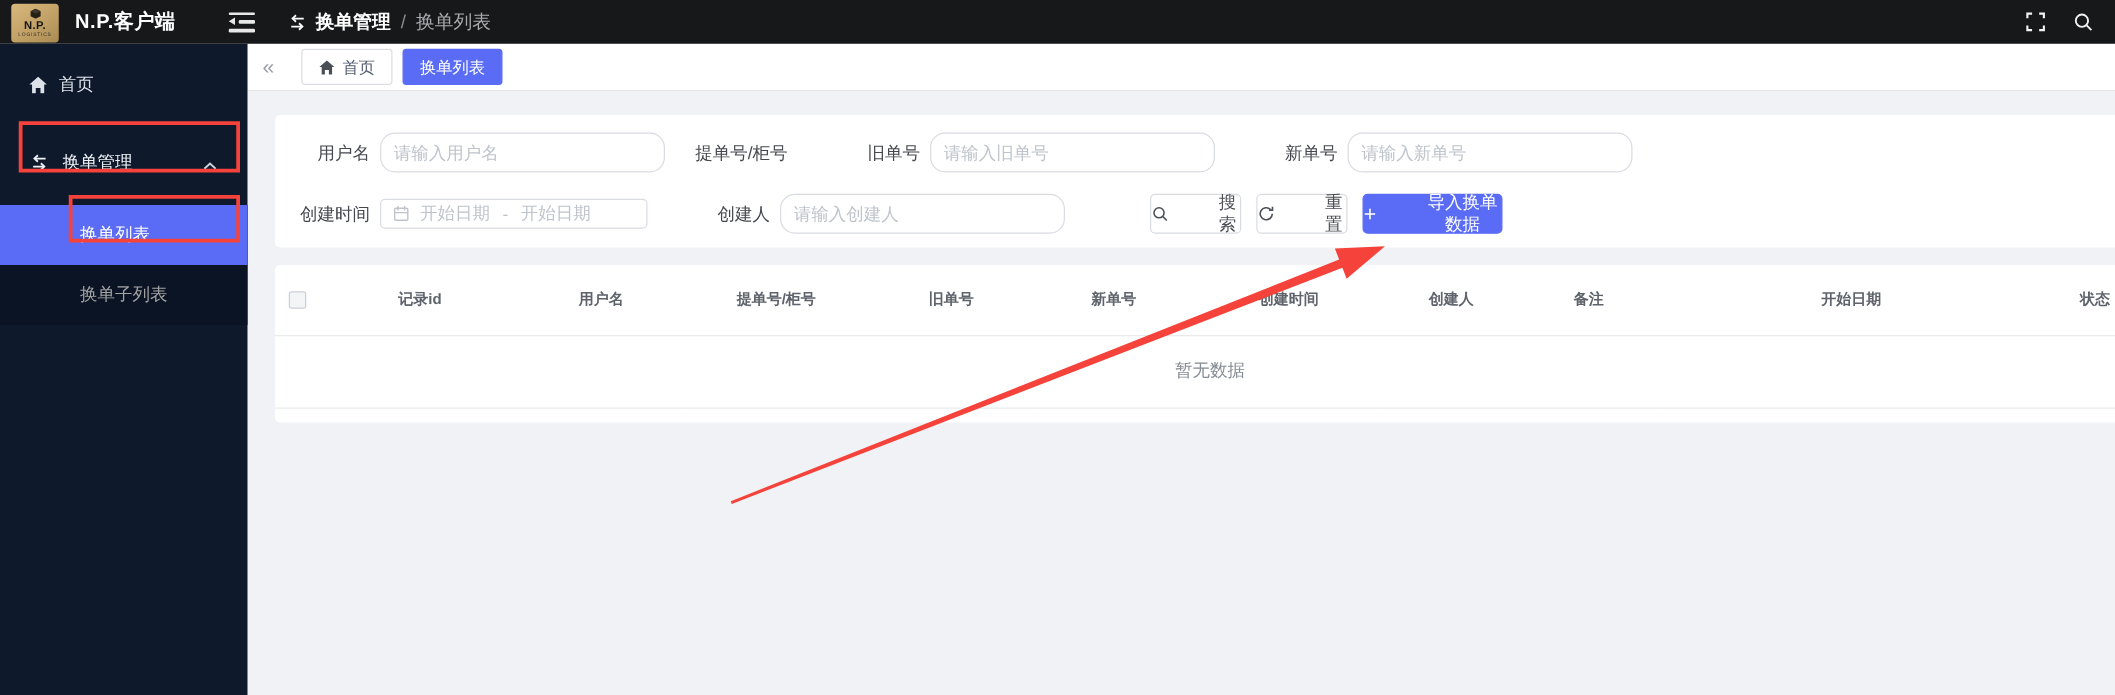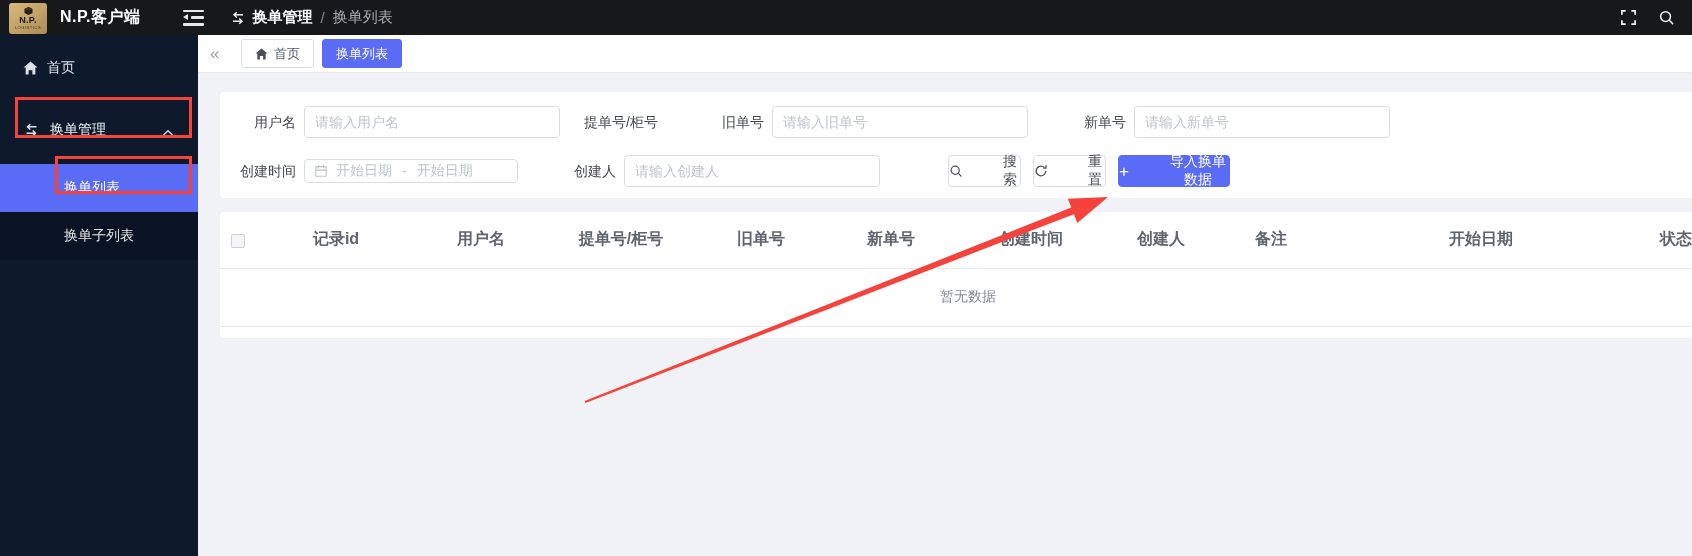--- a/index.html
+++ b/index.html
@@ -33,57 +33,57 @@
 
   
   .sidebar { position:absolute; left:0; top:35px; width:198px; height:521px; background:#0e1a2c; z-index:4; }
   .side-item { display:flex; align-items:center; color:#dde1e9; font-size:14px; cursor:pointer; }
   .side-home { height:40px; margin-top:13px; padding-left:23px; }
   .side-home .lbl { margin-left:9px; }
   .side-parent { height:40px; margin-top:22px; padding-left:23px; position:relative; }
   .side-parent .lbl { margin-left:10px; color:#eef1f6; }
   .side-caret { position:absolute; right:24px; top:14px; }
   .submenu { margin-top:14px; background:#0b1424; }
-  .sub-item { height:48px; display:flex; align-items:center; padding-left:64px; color:#e5e5e5; font-size:14px; cursor:pointer; }
+  .sub-item { height:48px; display:flex; align-items:center; padding-left:64px; color:#a3a3a3; font-size:14px; cursor:pointer; }
   .sub-item.active { background:#5a6cf6; color:#ffffff; }
   
   .anno-box { position:absolute; border:3px solid #f5433b; z-index:40; pointer-events:none; }
   .anno-box.b1 { left:15px; top:62px; width:177px; height:41px; }
   .anno-box.b2 { left:55px; top:121px; width:137px; height:38px; }
 
   
   .main { position:absolute; left:198px; top:35px; width:1494px; height:521px; overflow:hidden; }
   .tabbar { height:38px; background:#ffffff; border-bottom:1px solid #e6e8eb; display:flex; align-items:center; padding-left:12px; }
   .collapse-chevrons { color:#9aa0a8; font-size:17px; letter-spacing:-1px; cursor:pointer; width:18px; }
   .tab { height:29px; display:flex; align-items:center; padding:0 13px; border:1px solid #dcdee2; border-radius:3px; background:#ffffff; margin-left:13px; font-size:13px; color:#515a6e; cursor:pointer; }
   .tab .tab-home { margin-right:6px; display:flex; }
   .tab.active { background:#5a6cf6; border-color:#5a6cf6; color:#ffffff; margin-left:8px; }
 
   .content { position:relative; }
   .card { background:#ffffff; border-radius:4px; }
   .filter-card { position:absolute; left:22px; top:19px; width:1496px; height:106px; padding:14px 0 0 0; }
   .f-row { display:flex; align-items:center; margin-bottom:17px; }
   .f-field { display:flex; align-items:center; margin-right:22px; }
   .f-label { width:76px; text-align:right; margin-right:8px; color:#45484e; font-size:14px; line-height:17px; }
-  .f-input { width:256px; height:32px; border:1px solid #d9dce2; border-radius:4px; padding:0 10px; font-size:14px; color:#0f172a; outline:none; font-family:"Liberation Sans","DejaVu Sans",sans-serif; }
+  .f-input { width:228px; height:32px; border:1px solid #d9dce2; border-radius:12px; padding:0 10px; font-size:14px; color:#0f172a; outline:none; font-family:"Liberation Sans","DejaVu Sans",sans-serif; }
   .f-input::placeholder { color:#bfc4cc; }
   .date-range { width:214px; height:24px; border:1px solid #d9dce2; border-radius:4px; display:flex; align-items:center; padding:0 9px; color:#bfc4cc; cursor:text; }
   .date-range .cal { display:flex; margin-right:8px; }
   .date-range .dsep { margin:0 10px; color:#bfc4cc; }
   .btn { height:32px; border-radius:4px; display:inline-flex; align-items:center; justify-content:center; cursor:pointer; font-size:14px;gap:31px; }
   .btn .bicon { display:flex; margin-right:6px; }
   .btn-plain { background:#ffffff; border:1px solid #d9dce2; color:#4c4f55; width:73px; }
   .btn-search { margin-left:46px; }
   .btn-reset { margin-left:12px; }
   .btn-primary { background:#5a6cf6; border:1px solid #5a6cf6; color:#ffffff; width:112px; margin-left:12px; }
   .btn-primary .plus { font-size:17px; margin-right:7px; font-weight:normal; line-height:1; }
 
   .table-card { position:absolute; left:22px; top:139px; width:1496px; height:126px; overflow:hidden; }
   table.grid { border-collapse:collapse; table-layout:fixed; width:1496px; }
-  .grid th { height:56px; font-size:16px; font-weight:bold; color:#5f646c; text-align:center; border-bottom:1px solid #e8eaec; padding:0; white-space:nowrap; }
+  .grid th { height:56px; font-size:12px; font-weight:bold; color:#5f646c; text-align:center; border-bottom:1px solid #e8eaec; padding:0; white-space:nowrap; }
   .grid td.empty-cell { height:58px; text-align:center; color:#868b94; border-bottom:1px solid #e8eaec; font-size:14px; }
   .chk { display:inline-block; width:14px; height:14px; border:1px solid #ccd0d6; border-radius:2px; background:#f4f5f7; vertical-align:middle; cursor:pointer; }
 
   
   .arrow-overlay { position:absolute; left:0; top:0; width:1692px; height:556px; z-index:50; pointer-events:none; }
 </style>
 </head>
 <body>
 
 <div class="page">

